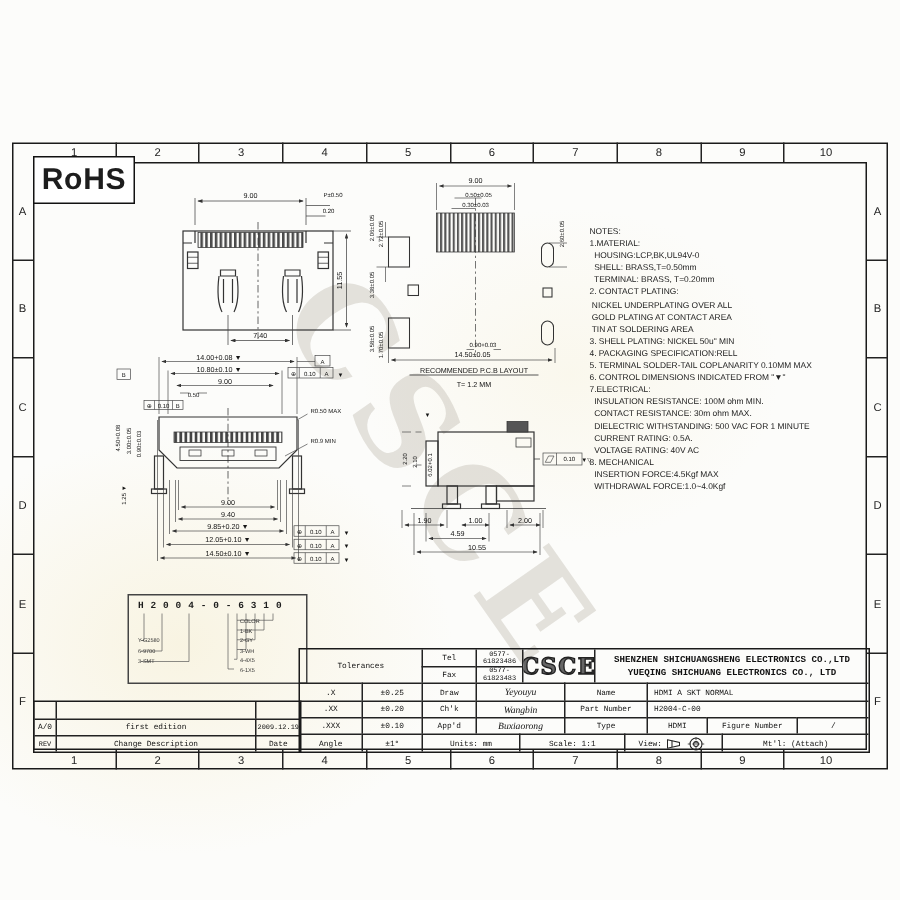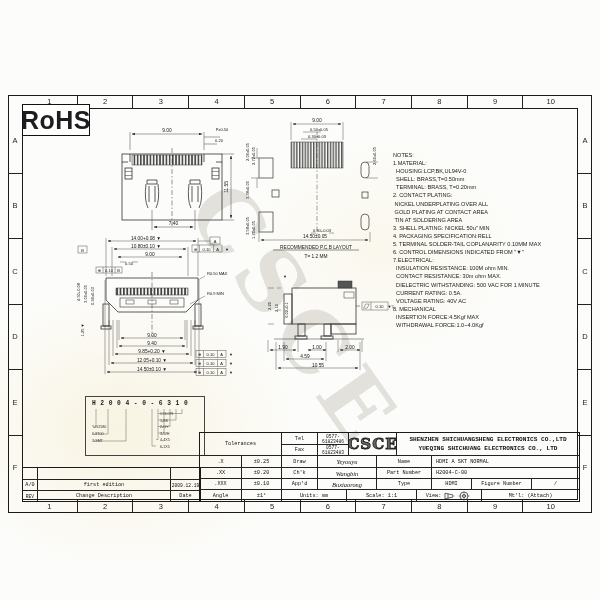--- a/index.html
+++ b/index.html
@@ -17,21 +17,21 @@
   
   .gtop,.gbot{position:absolute;left:22px;width:556px;height:13px;display:flex;}
   .gtop{top:95px;} .gbot{top:500px;}
   .gc{flex:1;border-right:1px solid #222;display:flex;align-items:center;justify-content:center;font-size:7.5px;}
   .gc:last-child{border-right:none;}
   .gleft,.gright{position:absolute;top:108px;width:14px;height:392px;display:flex;flex-direction:column;}
   .gleft{left:8px;} .gright{left:578px;}
   .gr{flex:1;border-bottom:1px solid #222;display:flex;align-items:center;justify-content:center;font-size:7.5px;}
   .gr:last-child{border-bottom:none;}
   .rohs{position:absolute;left:22px;top:104px;width:66px;height:30px;border:1.6px solid #111;background:#fff;
-        display:flex;align-items:center;justify-content:center;font-size:25px;font-weight:bold;letter-spacing:0.5px;}
+        display:flex;align-items:center;justify-content:center;font-size:20px;font-weight:bold;letter-spacing:0.5px;}
   
   .notes{position:absolute;left:393px;top:151px;width:182px;}
   .notes div{font-size:5.6px;line-height:8.1px;white-space:pre;color:#222;}
   
   #tb{position:absolute;left:199px;top:432px;width:379px;height:68px;border:1px solid #1a1a1a;}
   #rv{position:absolute;left:22px;top:467px;width:177px;height:33px;border:1px solid #1a1a1a;}
   .tc{position:absolute;border-left:1px solid #222;border-top:1px solid #222;box-sizing:border-box;
       display:flex;align-items:center;justify-content:center;overflow:hidden;
       font-family:"Liberation Mono",monospace;font-size:5.2px;color:#111;text-align:center;}
   .nl{border-left:none;} .nt{border-top:none;}

